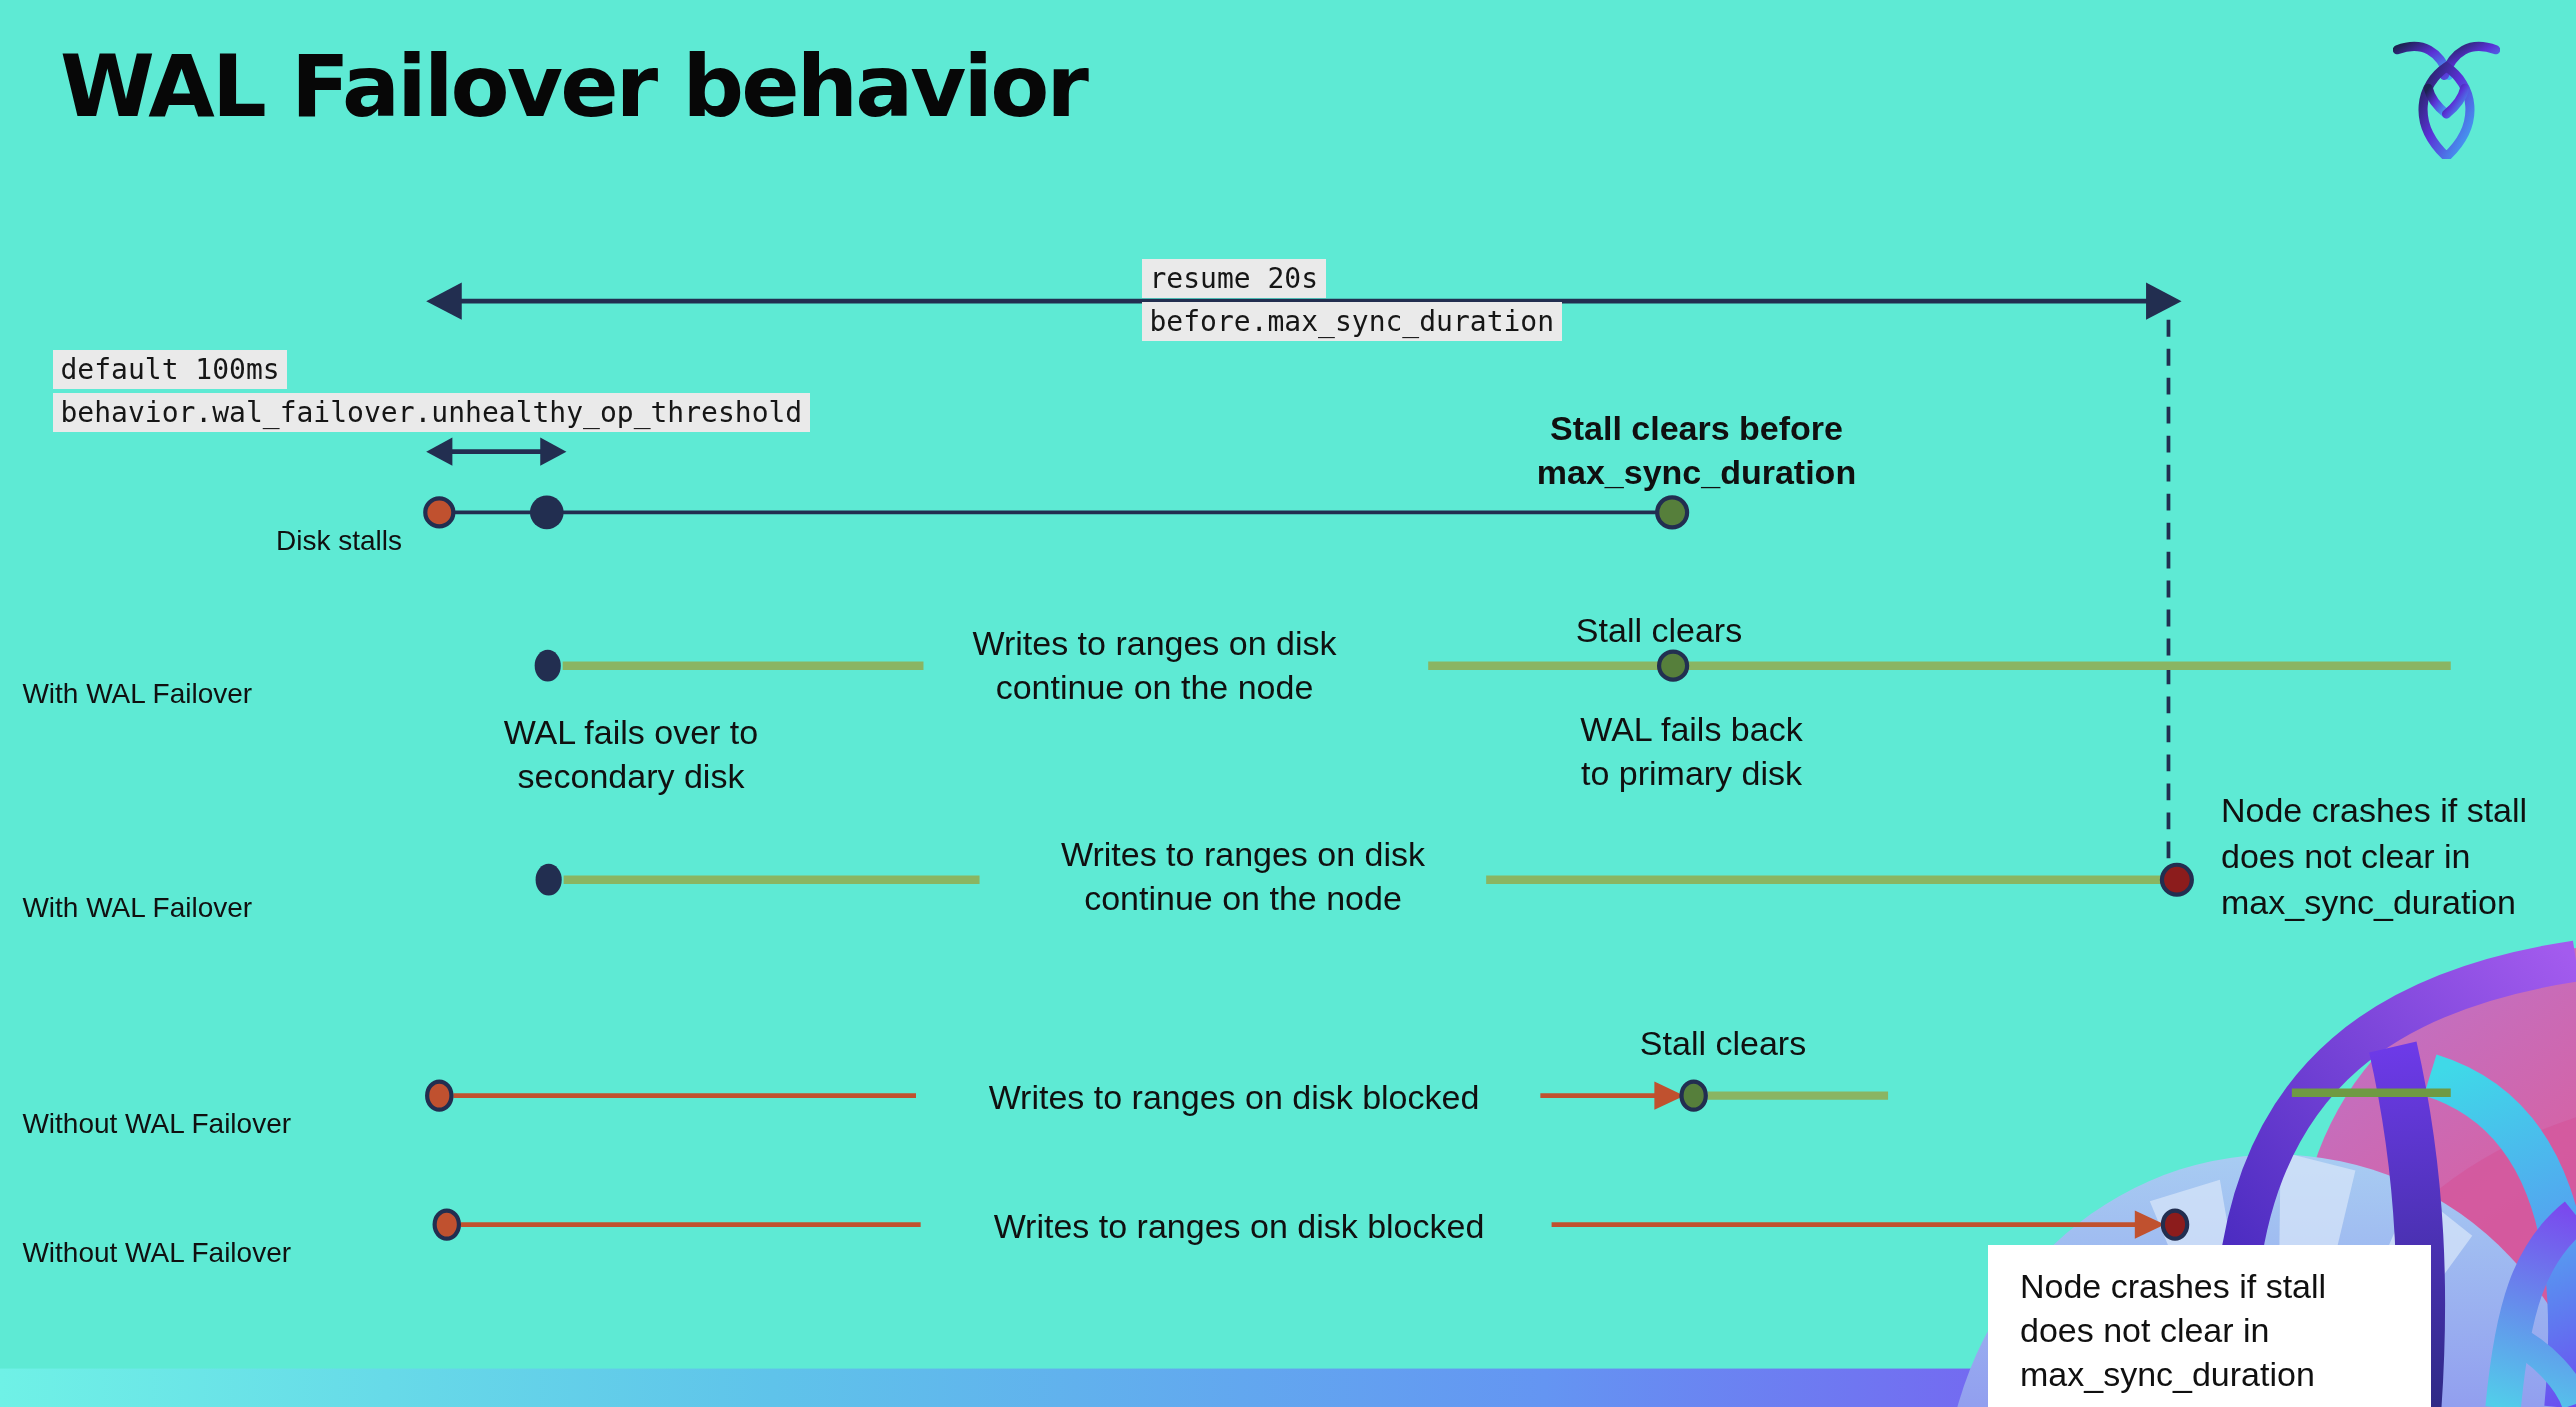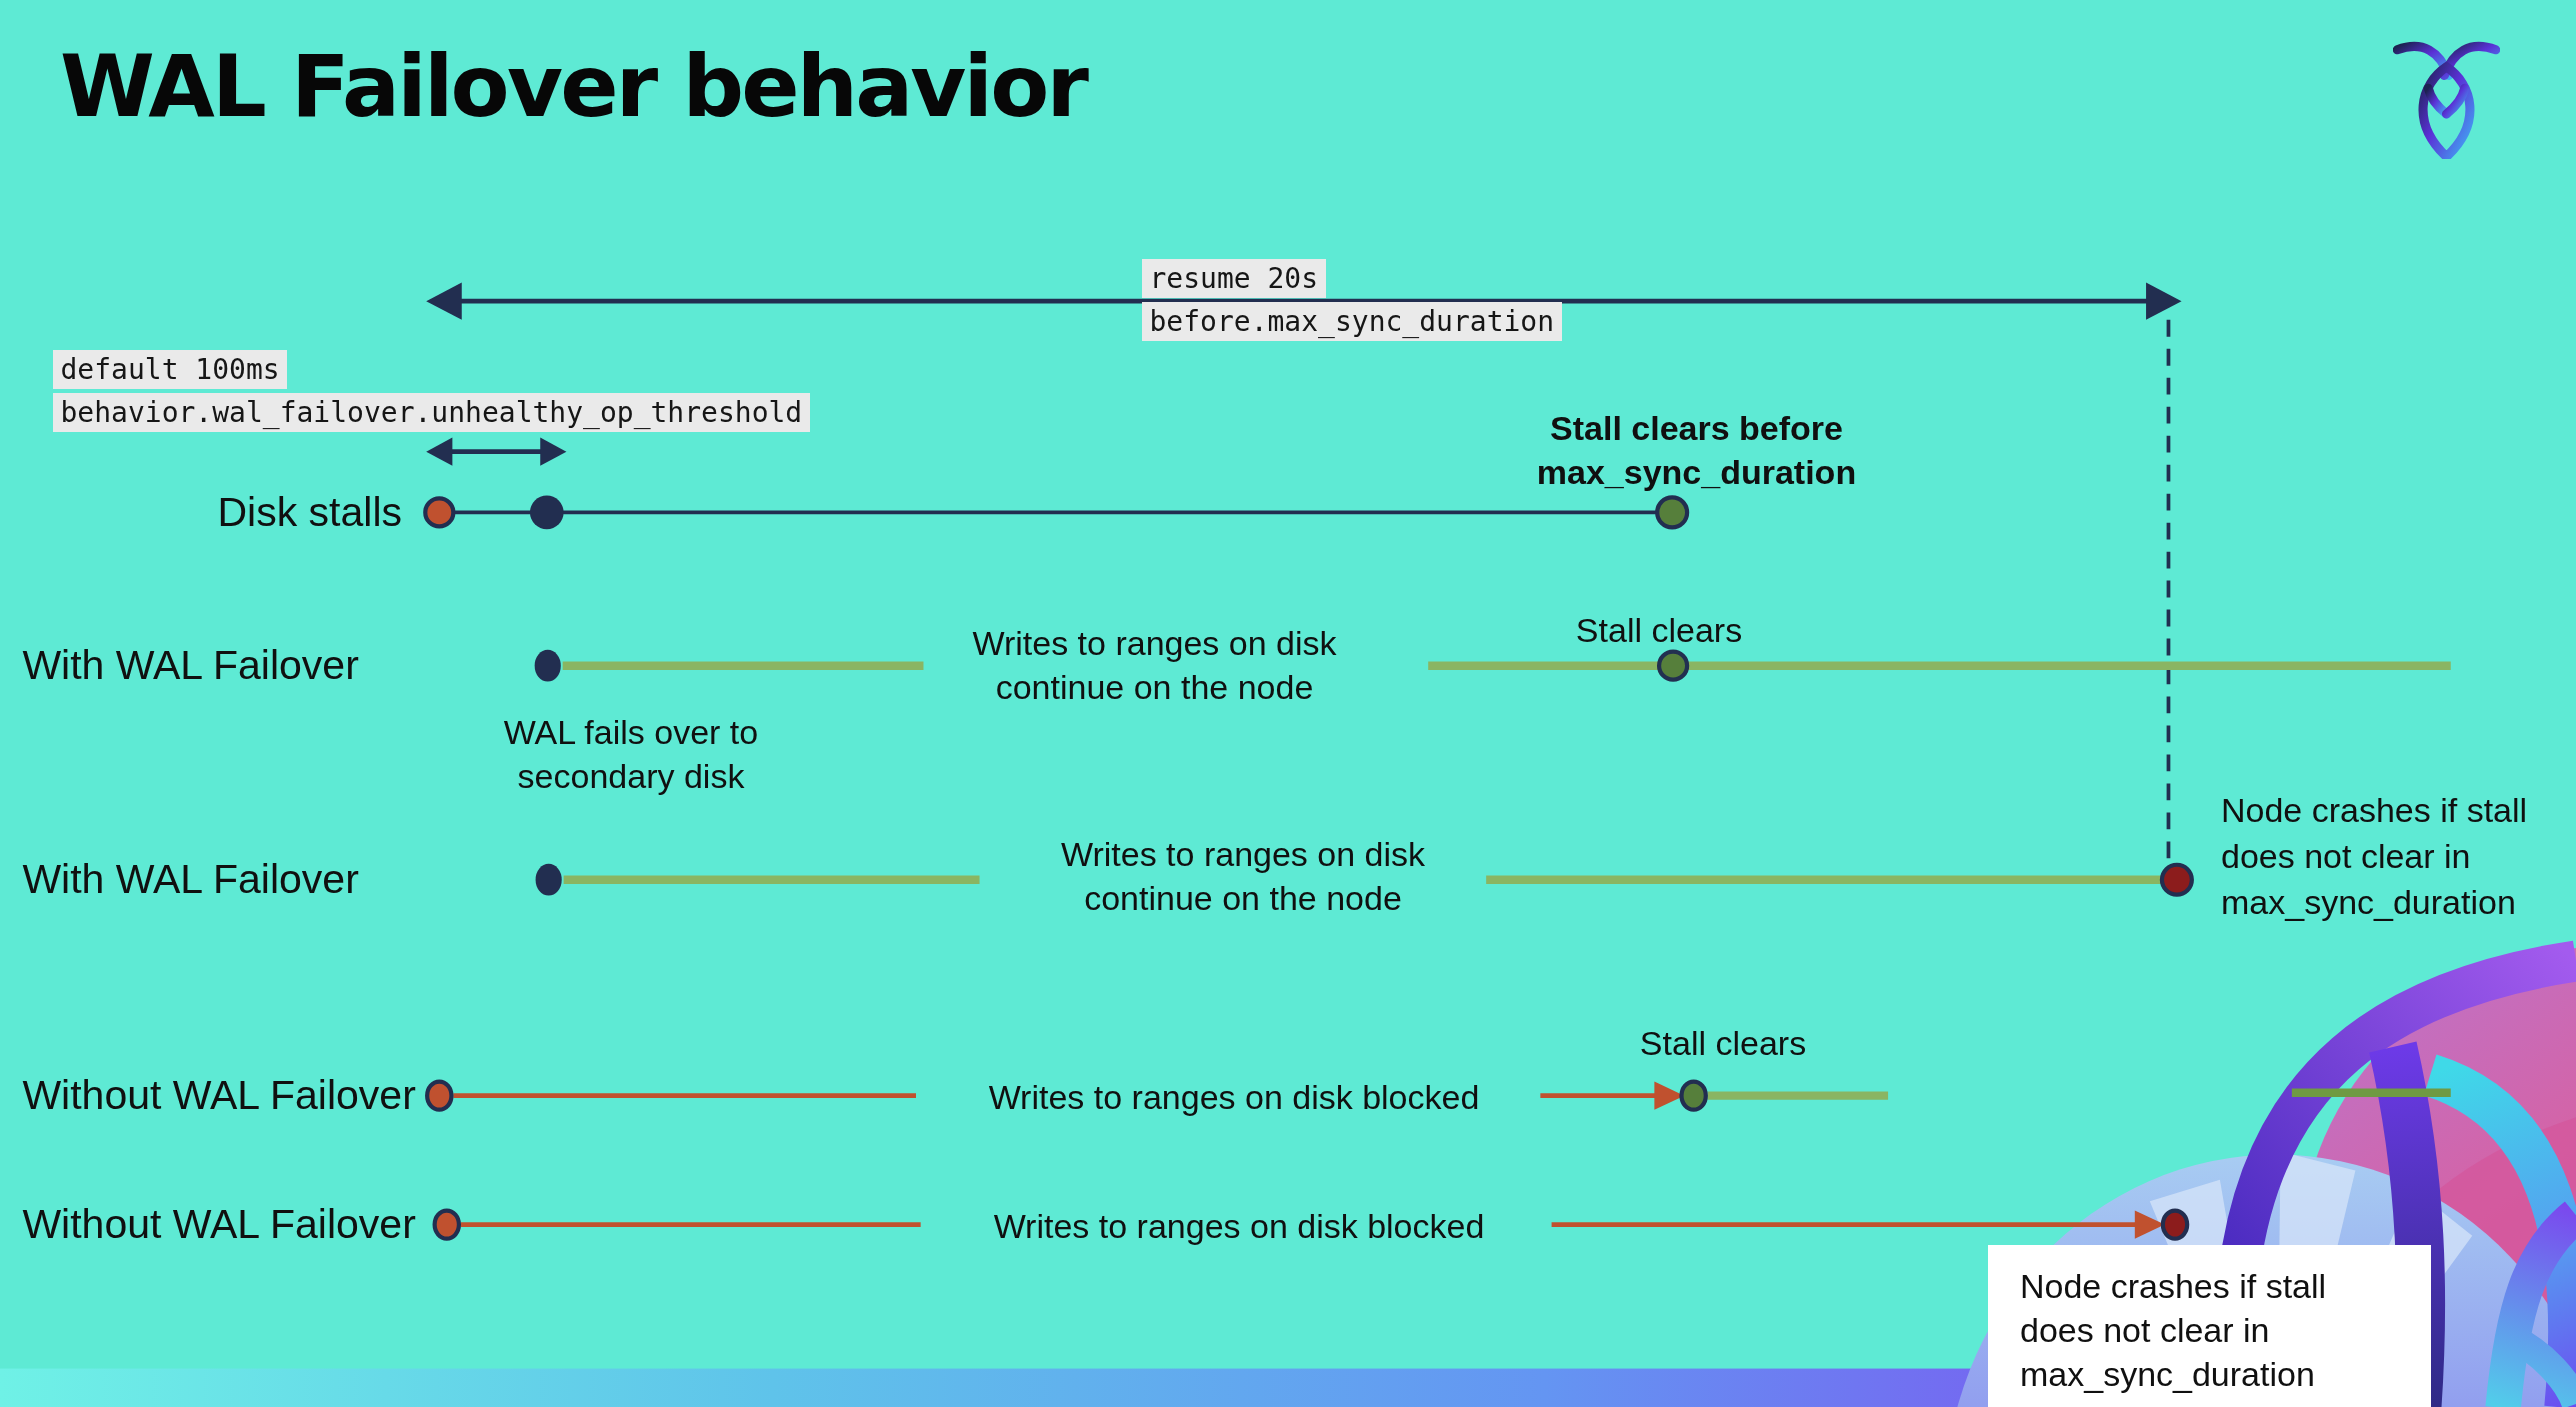--- a/index.html
+++ b/index.html
@@ -6,21 +6,21 @@
   .slide{position:relative;width:2576px;height:1408px;background:#5eead4;overflow:hidden;
          font-family:"Liberation Sans", sans-serif;color:#111;}
   .layer-svg{position:absolute;left:0;top:0;z-index:1;}
   .txt{position:absolute;z-index:3;}
   .title{left:60px;top:36px;font-family:"DejaVu Sans",sans-serif;font-weight:bold;
          font-size:86px;letter-spacing:-2.8px;color:#070707;}
   .mono-group{display:flex;flex-direction:column;align-items:flex-start;gap:4.7px;}
   .mono-chip{display:inline-block;background:#eaeaea;color:#161616;
              font-family:"DejaVu Sans Mono","Liberation Mono",monospace;
              font-size:28px;line-height:37px;padding:0.9px 7.5px;}
-  .rowlabel{font-size:41px;line-height:41px;color:#101010;}
+  .rowlabel{font-size:28px;line-height:41px;color:#101010;margin-top:28px;}
   .note{font-size:34px;line-height:44px;color:#101010;white-space:pre-line;text-align:center;}
   .note-left{text-align:left;}
   .right-align{text-align:right;}
   .whitebox{position:absolute;z-index:2;left:1988px;top:1245px;width:443px;height:163px;
             background:#ffffff;box-sizing:border-box;padding:18.7px 0 0 32px;}
   .logo{position:absolute;z-index:3;left:2393px;top:39px;width:107px;height:120px;}
 </style>
 </head>
 <body>
 
@@ -170,20 +170,22 @@
   <div class="txt rowlabel" style="left:22.4px;top:1204px;">Without WAL Failover</div>
 
   <div class="txt note" style="left:1519px;top:406px;width:355px;font-weight:bold;">Stall clears before
 max_sync_duration</div>
 
   <div class="txt note" style="left:463px;top:710px;width:336px;">WAL fails over to
 secondary disk</div>
   <div class="txt note" style="left:935px;top:621px;width:439px;">Writes to ranges on disk
 continue on the node</div>
   <div class="txt note" style="left:1528px;top:608px;width:262px;">Stall clears</div>
+  <div class="txt note" style="left:1542px;top:707px;width:299px;">WAL fails  back
+to primary disk</div>
 
   <div class="txt note" style="left:1014px;top:832px;width:458px;">Writes to ranges on disk
 continue on the node</div>
   <div class="txt note note-left" style="left:2221px;top:787px;width:357px;line-height:46px;">Node crashes if stall
 does not clear in
 max_sync_duration</div>
 
   <div class="txt note" style="left:944px;top:1075px;width:580px;">Writes to ranges on disk  blocked</div>
   <div class="txt note" style="left:1592px;top:1021px;width:262px;">Stall clears</div>
 

